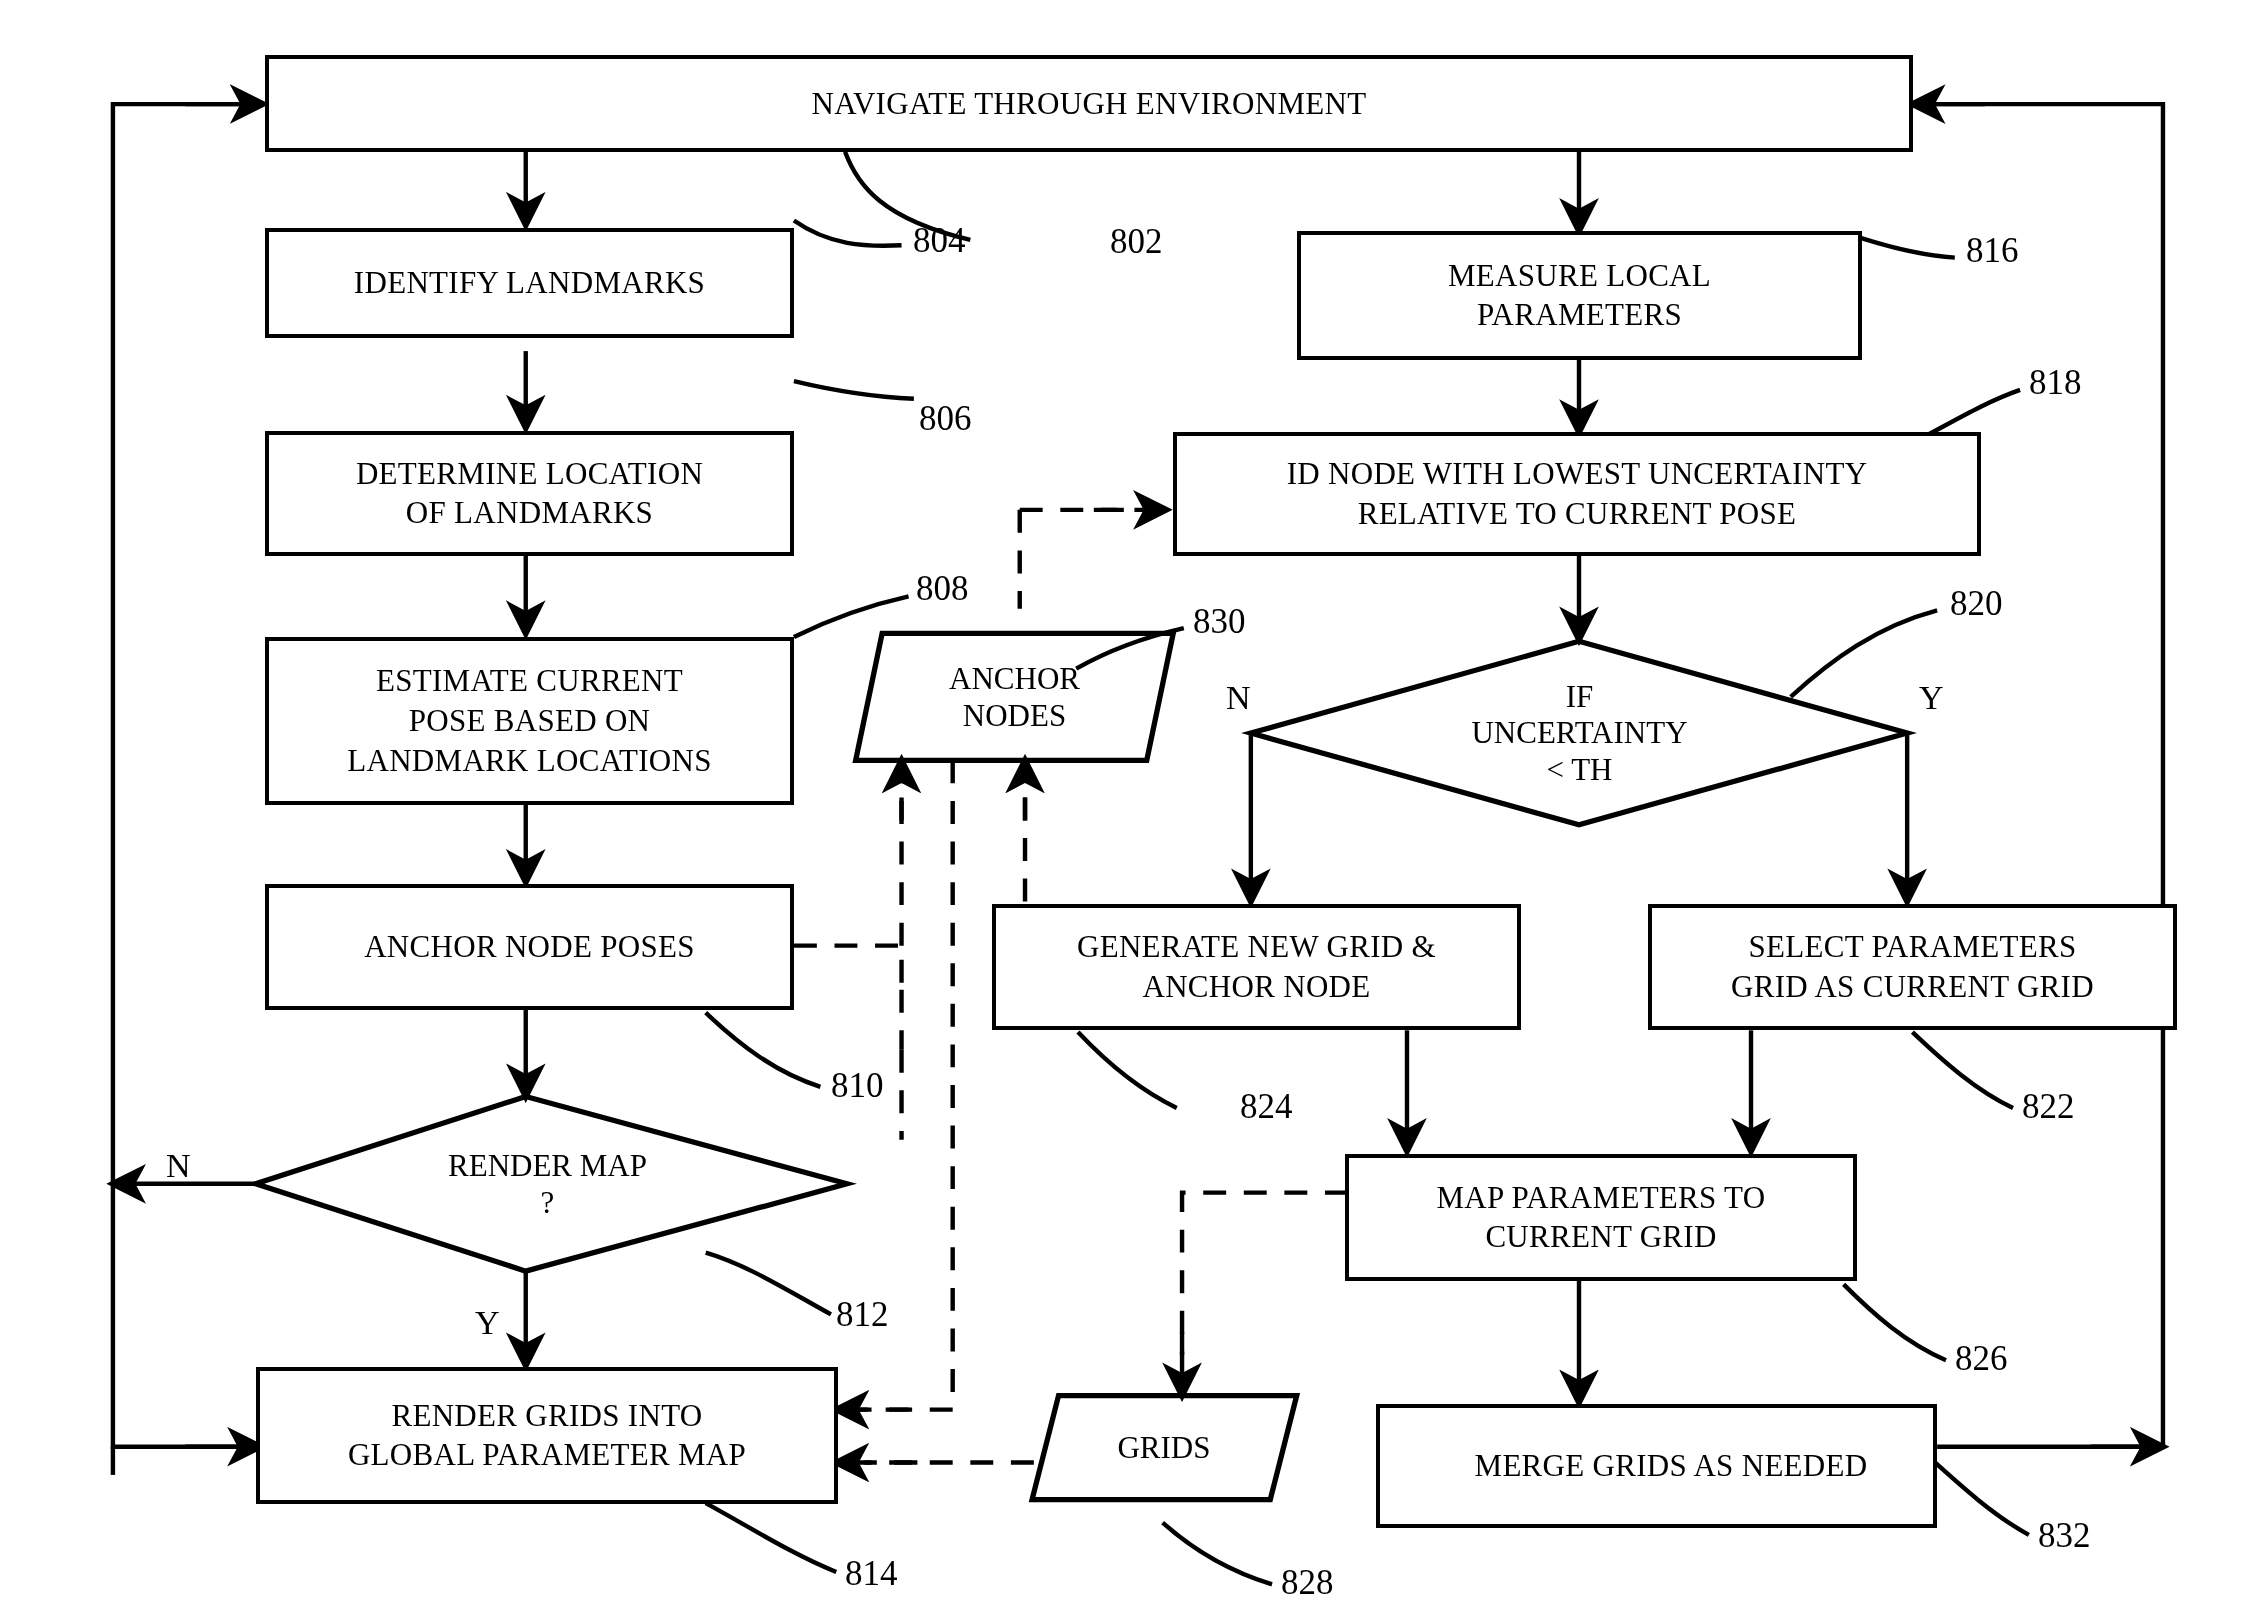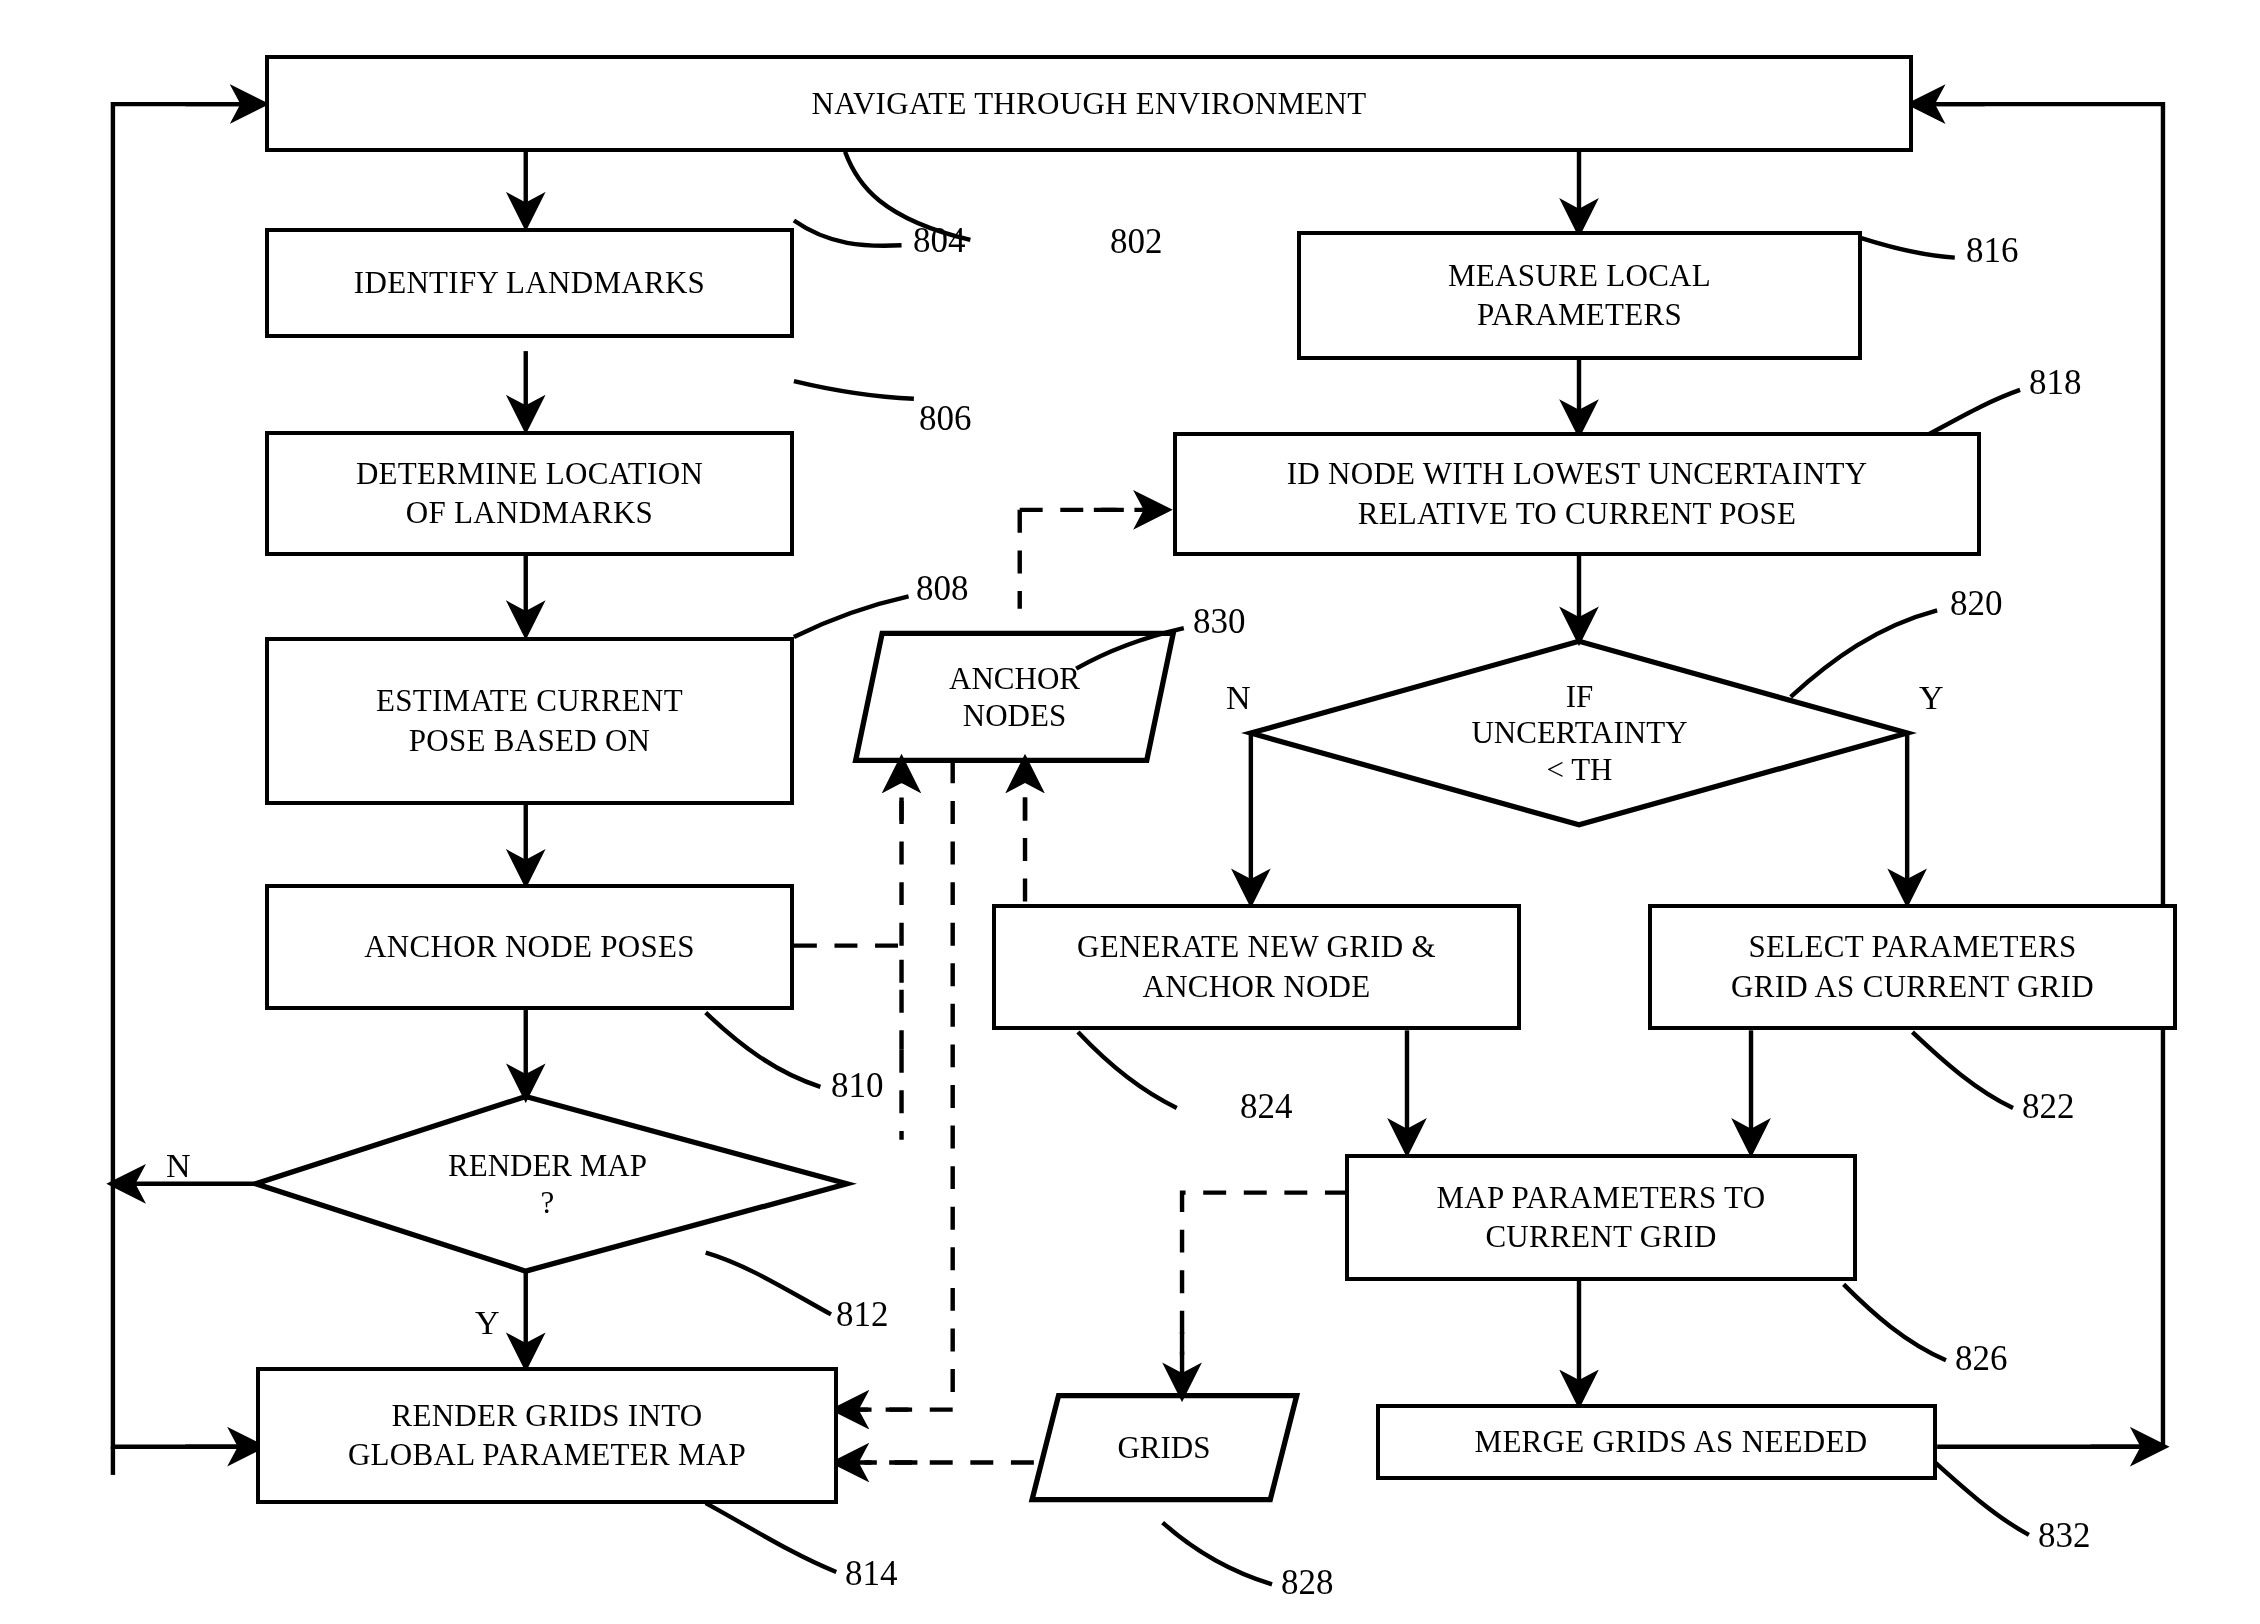--- a/index.html
+++ b/index.html
@@ -135,20 +135,21 @@
   </div>
 
   <div class="node proc" style="left:265px;top:431px;width:529px;height:125px;flex-direction:column;">
     <div class="lbl">DETERMINE LOCATION</div>
     <div class="lbl">OF LANDMARKS</div>
   </div>
 
   <div class="node proc" style="left:265px;top:637px;width:529px;height:168px;flex-direction:column;">
     <div class="lbl">ESTIMATE CURRENT</div>
     <div class="lbl">POSE BASED ON</div>
+    <div class="lbl">LANDMARK LOCATIONS</div>
   </div>
 
   <div class="node proc" style="left:265px;top:884px;width:529px;height:126px;flex-direction:column;">
     <div class="lbl">ANCHOR NODE POSES</div>
   </div>
 
   <div class="node proc" style="left:256px;top:1367px;width:582px;height:137px;flex-direction:column;">
     <div class="lbl">RENDER GRIDS INTO</div>
     <div class="lbl">GLOBAL PARAMETER MAP</div>
   </div>
@@ -171,21 +172,21 @@
   <div class="node proc" style="left:992px;top:904px;width:529px;height:126px;flex-direction:column;">
     <div class="lbl">GENERATE NEW GRID &amp;</div>
     <div class="lbl">ANCHOR NODE</div>
   </div>
 
   <div class="node proc" style="left:1345px;top:1154px;width:512px;height:127px;flex-direction:column;">
     <div class="lbl">MAP PARAMETERS TO</div>
     <div class="lbl">CURRENT GRID</div>
   </div>
 
-  <div class="node proc" style="left:1376px;top:1404px;width:561px;height:76px;padding-left:29px;">
+  <div class="node proc" style="left:1376px;top:1404px;width:561px;height:124px;padding-left:29px;">
     <div class="lbl">MERGE GRIDS AS NEEDED</div>
   </div>
 
   <div class="node diamondbox" style="left:371px;top:1120px;width:353px;height:129px;flex-direction:column;">
     <div class="lbl">RENDER MAP</div>
     <div class="lbl">?</div>
   </div>
 
   <div class="node diamondbox" style="left:1412px;top:663px;width:335px;height:141px;flex-direction:column;">
     <div class="lbl">IF</div>

